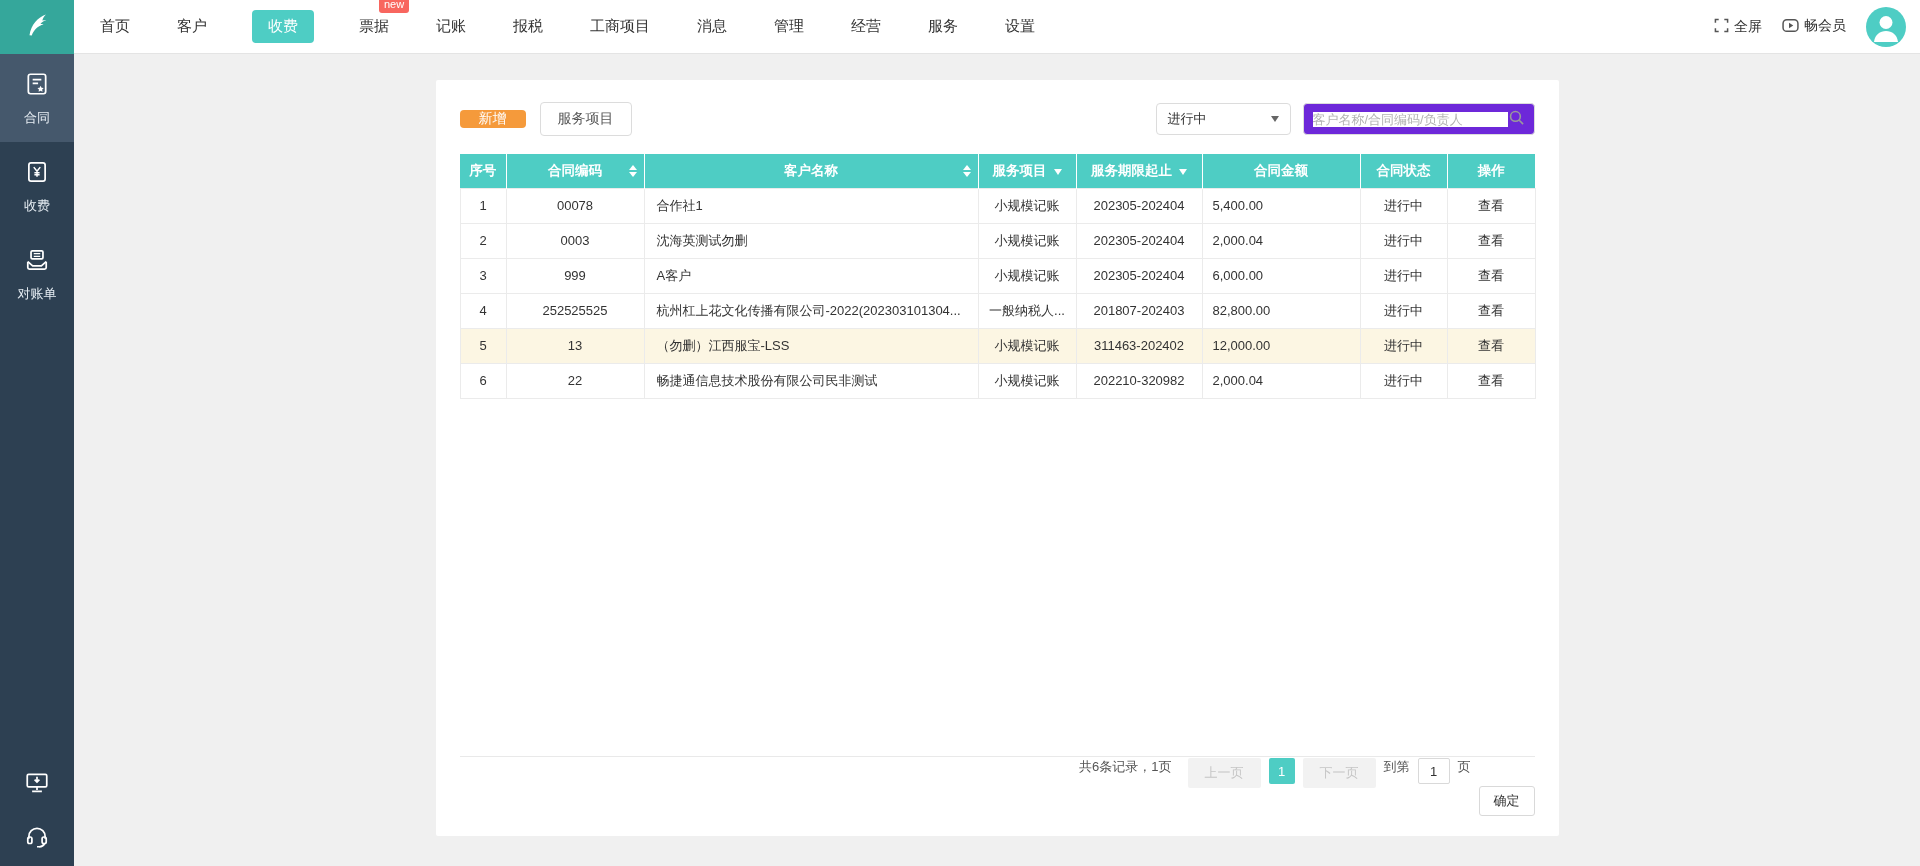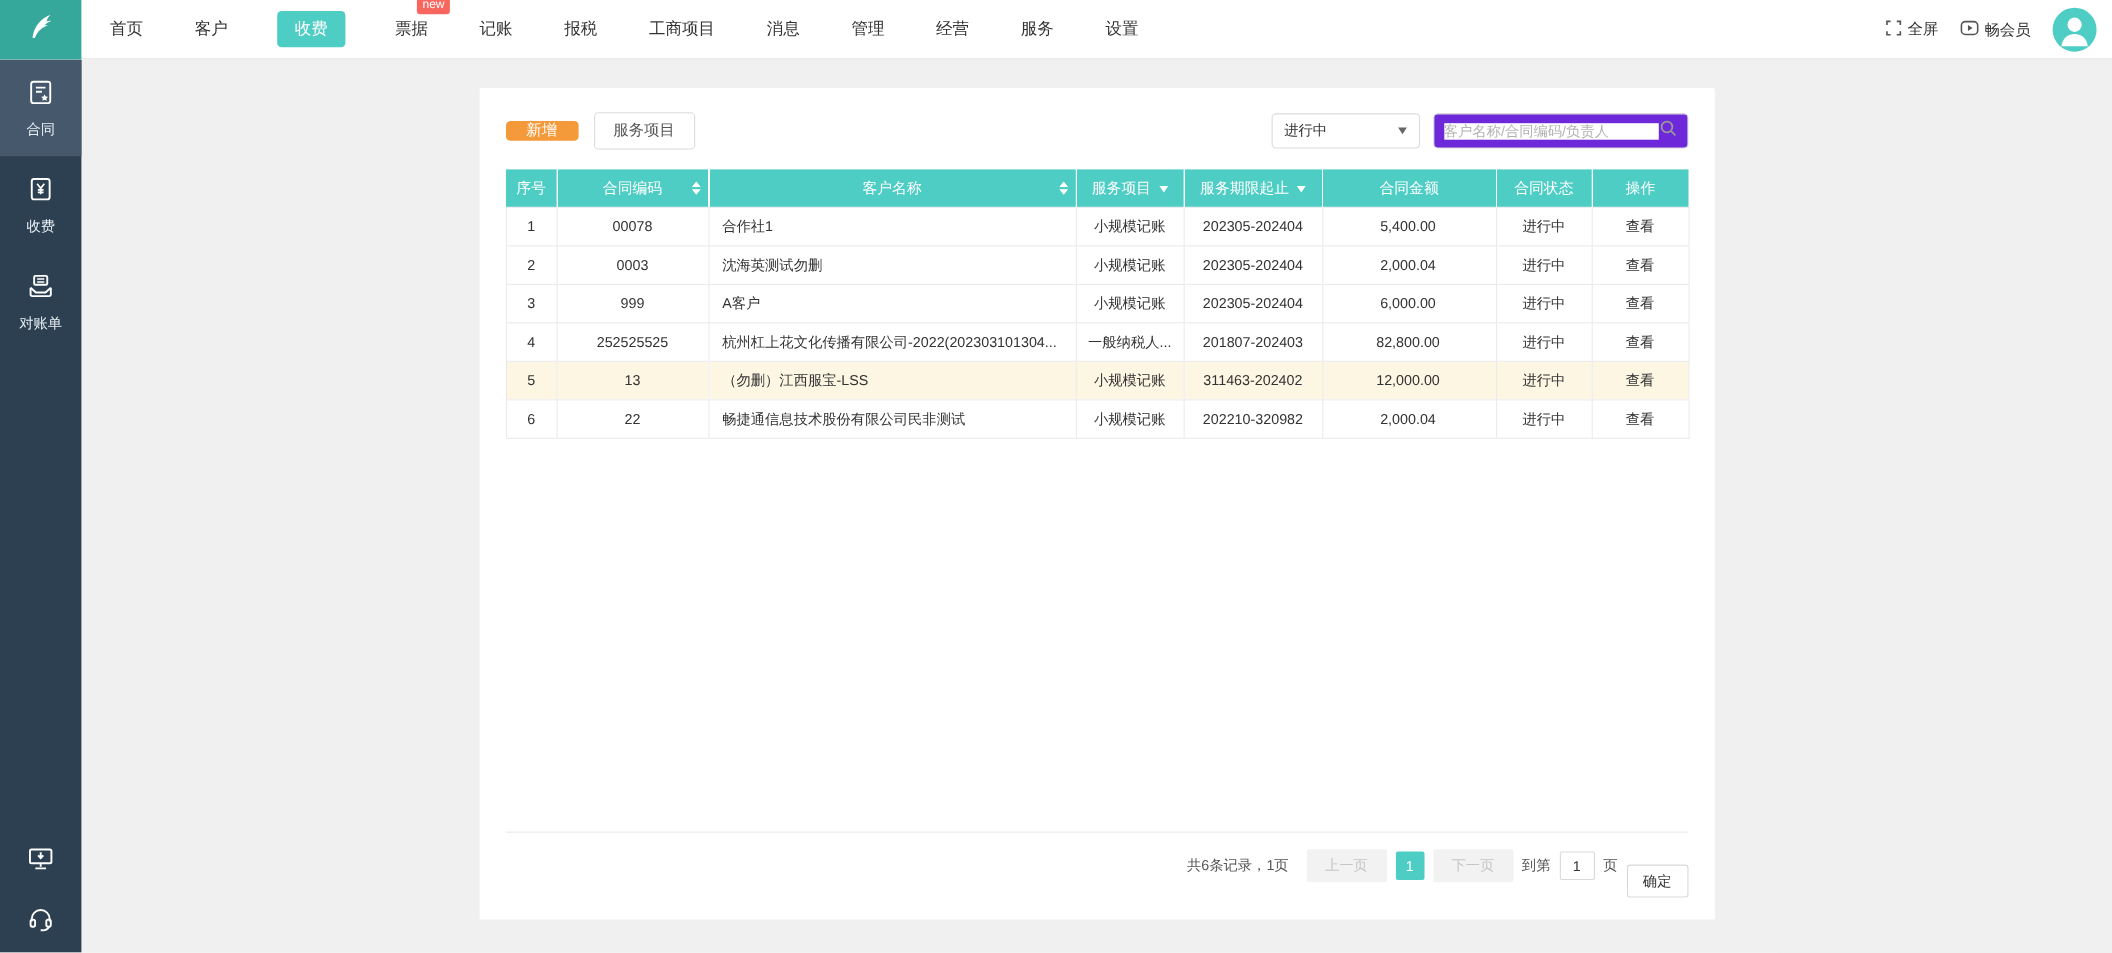--- a/index.html
+++ b/index.html
@@ -9,21 +9,21 @@
   
   .topbar { height:54px; background:#fff; border-bottom:1px solid #e4e4e4;
     display:flex; align-items:center; position:relative; z-index:3; }
   .logo { width:74px; height:54px; background:#35a79b; display:flex; align-items:center; justify-content:center; flex:0 0 74px; cursor:pointer; }
   .nav { display:flex; align-items:center; gap:43px; margin-left:24px; font-size:15px; }
   .nav-item { cursor:pointer; position:relative; padding:7px 2px; white-space:nowrap; }
   .nav-item.active { background:#4ecdc4; color:#fff; border-radius:4px; padding:7px 16px; }
   .badge { position:absolute; top:-13px; left:22px; background:#f8665f; color:#fff;
     font-size:11px; line-height:1.25; padding:1px 5px; border-radius:3px; }
   .topbar-right { margin-left:auto; display:flex; align-items:center; gap:20px; margin-right:14px; font-size:14px; }
-  .tb-group { display:flex; align-items:flex-end; gap:5px; cursor:pointer; }
+  .tb-group { display:flex; align-items:flex-start; gap:5px; cursor:pointer; }
   .avatar { width:40px; height:40px; border-radius:50%; background:#4ecdc4; overflow:hidden; cursor:pointer; flex:0 0 40px; }
 
   
   .shell { display:flex; height:812px; }
   .sidebar { width:74px; flex:0 0 74px; background:#2d4052; color:#e6edf3; position:relative; }
   .side-item { display:flex; flex-direction:column; align-items:center; gap:9px;
     padding:17px 0 15px; font-size:13px; cursor:pointer;text-align:right; }
   .side-item.active { background:#45586c; }
   .side-item svg { width:26px; height:26px; }
   .side-bottom { position:absolute; bottom:12px; left:0; width:100%;
@@ -47,41 +47,41 @@
   .caret-down { width:0; height:0; border-left:4.5px solid transparent; border-right:4.5px solid transparent;
     border-top:6px solid #666; }
   .search-box { width:232px; height:32px; border:1px solid #dcdcdc; border-radius:4px;
     display:flex; align-items:center; padding:0 9px; background:#6d28d9; }
   .search-box input { border:none; outline:none; flex:1; font-size:13px; min-width:0;
     font-family:inherit; color:#333; }
   .search-box input::placeholder { color:#b3b3b3; }
 
   
   table { width:100%; border-collapse:collapse; font-size:13px; table-layout:fixed; }
-  thead th { background:#4ecdc4; color:#fff; height:34px; font-weight:400; font-size:13.5px;
+  thead th { background:#4ecdc4; color:#fff; height:34px; font-weight:700; font-size:13.5px;
     position:relative; border-right:1px solid rgba(255,255,255,.55); cursor:default;margin-left:16px; }
   thead th:last-child { border-right:none; }
   tbody td { height:35px; border:1px solid #ebebeb; padding:0 10px; text-align:center;
     overflow:hidden; white-space:nowrap; text-overflow:ellipsis; background:#fff; }
   tr.highlight td { background:#fcf6e3; }
   .td-left { text-align:left; padding-left:12px; }
-  .td-right { text-align:center; padding-right:12px; }
+  .td-right { text-align:left; padding-right:12px; }
   .sort { position:absolute; right:7px; top:50%; transform:translateY(-50%);
     display:flex; flex-direction:column; gap:2px; cursor:pointer; }
   .sort i { width:0; height:0; border-left:4px solid transparent; border-right:4px solid transparent; }
   .sort .up { border-bottom:5px solid #fff; }
   .sort .down { border-top:5px solid #fff; }
   .th-caret { display:inline-block; width:0; height:0; border-left:4.5px solid transparent;
     border-right:4.5px solid transparent; border-top:6px solid #fff; margin-left:7px; cursor:pointer; }
   .action-link { cursor:pointer; color:#333; }
 
   
   .card-footer { position:absolute; left:24px; right:24px; bottom:10px;
     border-top:1px solid #e9e9e9; padding:1px 0 10px;
-    display:flex; align-items:center; justify-content:flex-end; gap:8px; font-size:13px; color:#555; }
+    display:flex; align-items:flex-start; justify-content:flex-end; gap:8px; font-size:13px; color:#555; }
   .pg-summary { margin-right:8px; color:#555; }
   .pg-btn { background:#f2f2f2; color:#c6c6c6; border:none; border-radius:2px;
     padding:6px 17px; font-size:13px; cursor:default; }
   .pg-current { width:26px; height:26px; background:#4ecdc4; color:#fff; border-radius:2px;
     display:flex; align-items:center; justify-content:center; cursor:pointer; }
   .pg-goto-input { width:32px; height:26px; border:1px solid #d9d9d9; border-radius:2px;
     text-align:center; font-size:13px; font-family:inherit; color:#333; outline:none; }
   .pg-confirm { background:#fff; border:1px solid #d9d9d9; border-radius:3px;
     padding:5px 14px; font-size:13px; cursor:pointer; color:#333;margin-top:28px; }
 </style>

